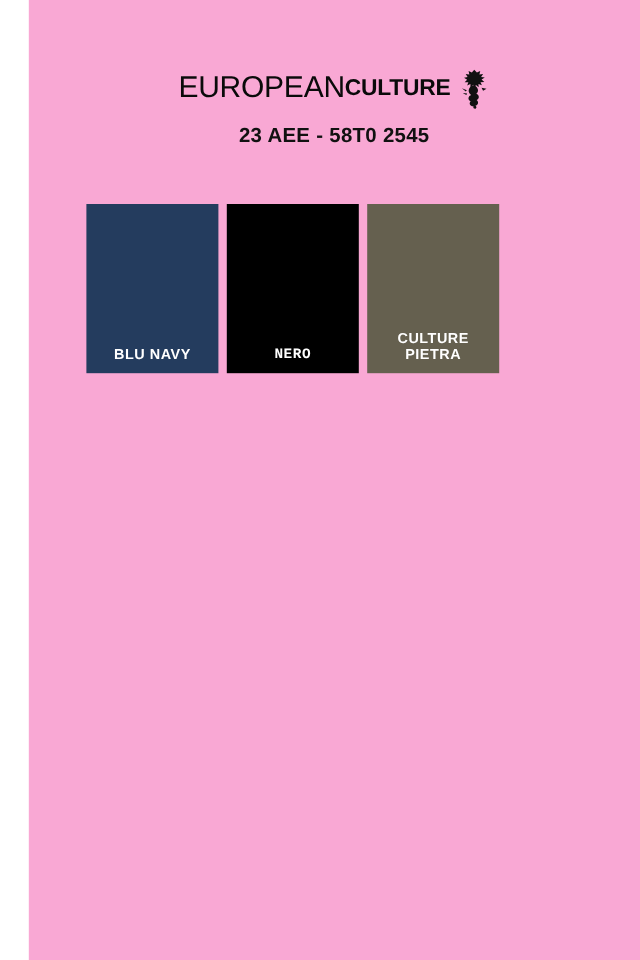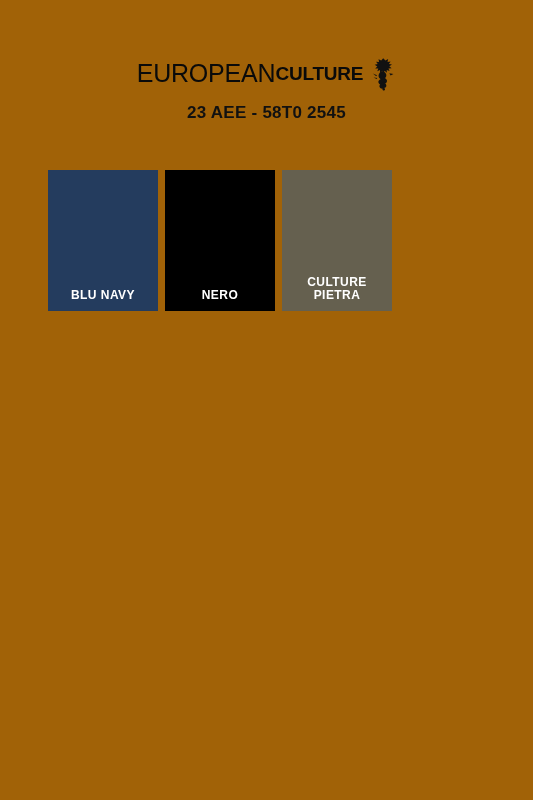--- a/index.html
+++ b/index.html
@@ -11,21 +11,22 @@
     width: 533px;
     height: 800px;
     position: relative;
     font-family: "Liberation Sans", sans-serif;
     overflow: hidden;
   }
 
   .page {
     position: absolute;
     inset: 0;
-    background: #a16207;
+    background: #f9a8d4;
+    margin-left: 24px;
   }
 
   
   .brand-block {
     position: absolute;
     top: 56px;
     left: 0;
     right: 0;
     text-align: center;
   }
@@ -126,21 +127,21 @@
     </div>
     <div class="ref-code">23 AEE - 58T0 2545</div>
   </div>
 
   <div class="swatch-row">
 
     <div class="swatch" style="background:#243C5E;">
       <div class="swatch-label" style="color: rgb(255, 255, 255);">BLU NAVY</div>
     </div>
 
-    <div class="swatch" style="background:#000000;">
+    <div class="swatch" style="background:#000000;font-family:Liberation Mono, monospace;">
       <div class="swatch-label" style="color: rgb(255, 255, 255);">NERO</div>
     </div>
 
     <div class="swatch" style="background:#65604F;">
       <div class="swatch-label" style="color: rgb(255, 255, 255);">CULTURE PIETRA</div>
     </div>
 
   </div>
 
 </div>

